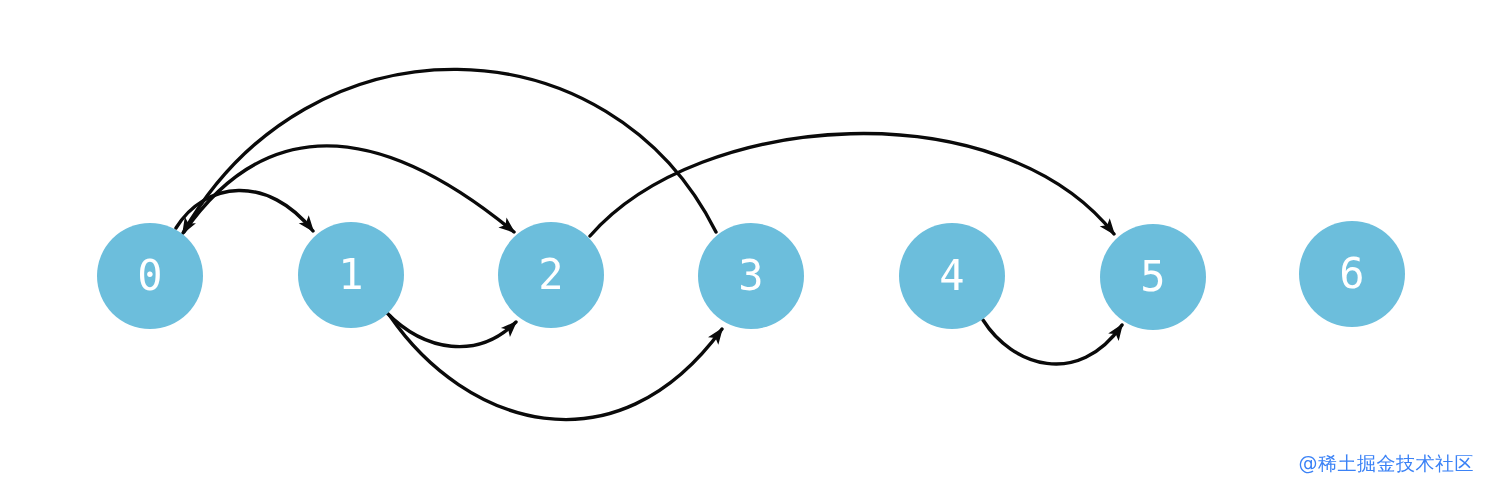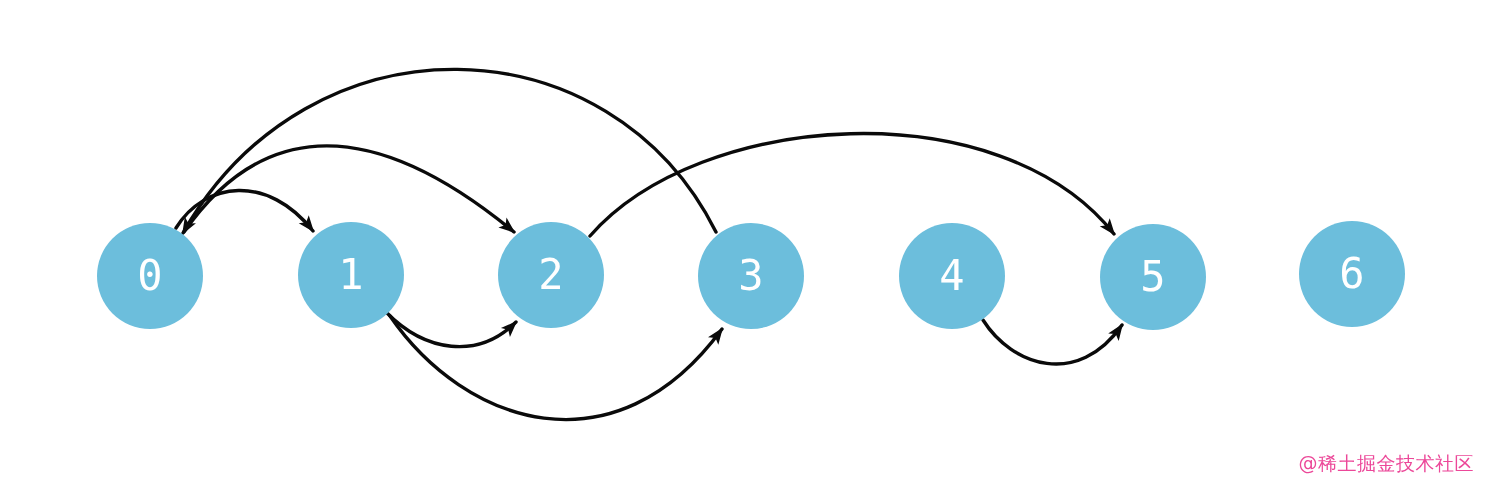--- a/index.html
+++ b/index.html
@@ -69,14 +69,14 @@
   </svg>
   <div id="nodes-layer">
       <div class="node" style="left: 97px; top: 223px; height: 106px; width: 106px; background: rgb(108, 190, 220); color: rgb(255, 255, 255);">0</div>
       <div class="node" style="left: 298px; top: 222px; height: 106px; width: 106px; background: rgb(108, 190, 220); color: rgb(255, 255, 255);">1</div>
       <div class="node" style="left: 498px; top: 222px; height: 106px; width: 106px; background: rgb(108, 190, 220); color: rgb(255, 255, 255);">2</div>
       <div class="node" style="left: 698px; top: 223px; height: 106px; width: 106px; background: rgb(108, 190, 220); color: rgb(255, 255, 255);">3</div>
       <div class="node" style="left: 899px; top: 223px; height: 106px; width: 106px; background: rgb(108, 190, 220); color: rgb(255, 255, 255);">4</div>
       <div class="node" style="left: 1100px; top: 224px; height: 106px; width: 106px; background: rgb(108, 190, 220); color: rgb(255, 255, 255);">5</div>
       <div class="node" style="left: 1299px; top: 221px; height: 106px; width: 106px; background: rgb(108, 190, 220); color: rgb(255, 255, 255);">6</div>
     </div>
-  <div class="watermark" style="color: #ec4899;">@稀土掘金技术社区</div>
+  <div class="watermark" style="color: #3b82f6;">@稀土掘金技术社区</div>
 </div>
 
 </body></html>

